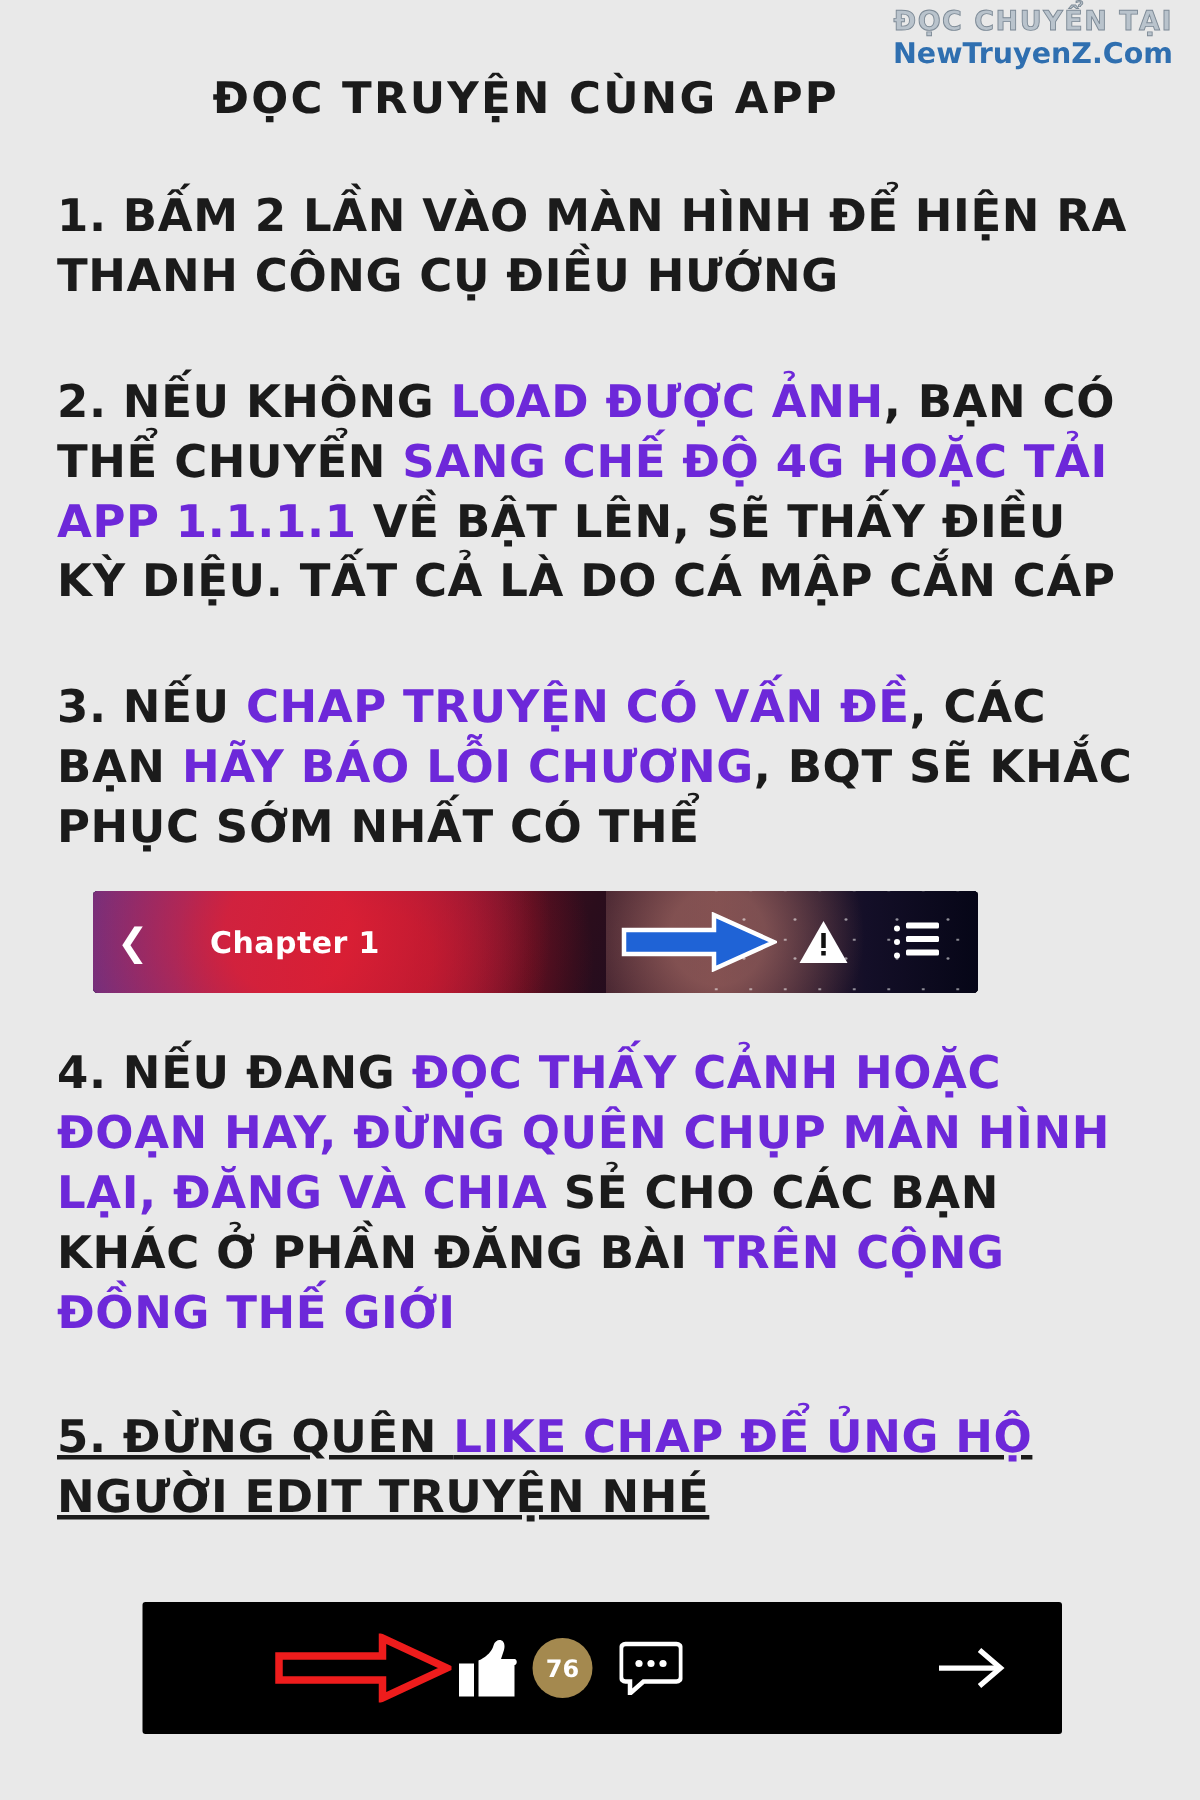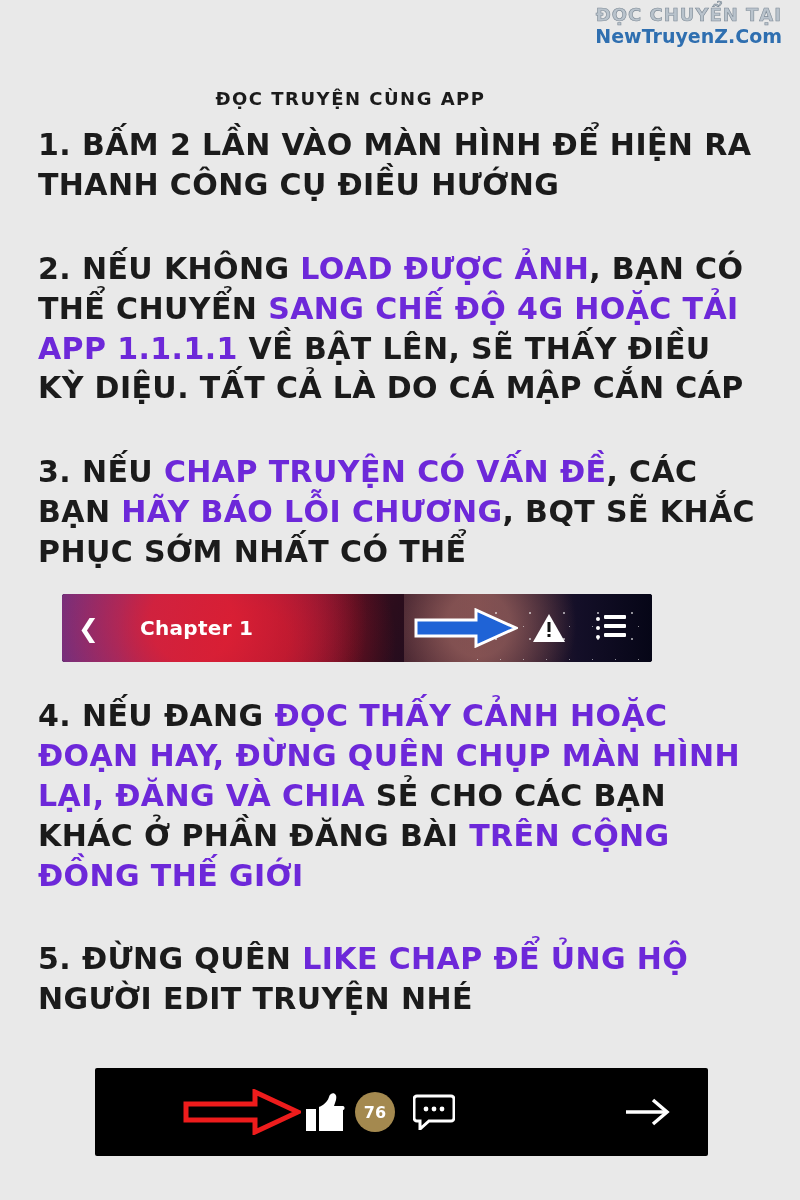--- a/index.html
+++ b/index.html
@@ -38,26 +38,25 @@
     color: #2f6fb0;
     letter-spacing: 0px;
     margin-top: 2px;
   }
 
   
   .heading {
     position: absolute;
     top: 48px; left: 0; width: 701px;
     text-align: center;
-    font-size: 18px;
+    font-size: 29px;
     font-weight: bold;
     letter-spacing: 1.5px;
     color: #1b1b1b;
     font-family: "DejaVu Sans", sans-serif;
-    margin-top: 40px;
   }
 
   
   .content {
     position: absolute;
     top: 125px; left: 38px;
     width: 724px;
   }
   .para {
     font-size: 30px;
@@ -68,21 +67,21 @@
     margin: 0 0 34px 0;
     font-family: "DejaVu Sans", sans-serif;
   }
   .para .hl { color: #6d28d9; }
 
   
   .p1 { margin-bottom: 44px; }
   .p2 { margin-bottom: 44px; }
   .p3 { margin-bottom: 22px; }
   .p4 { margin-bottom: 44px; }
-  .p5 { margin-bottom: 16px; }
+  .p5 { margin-bottom: 16px; text-decoration: underline; }
 
   
   .toolbar-wrap {
     position: relative;
     width: 590px;
     height: 68px;
     margin: 0 0 34px 24px;
     border-radius: 3px;
     overflow: hidden;
     background:

